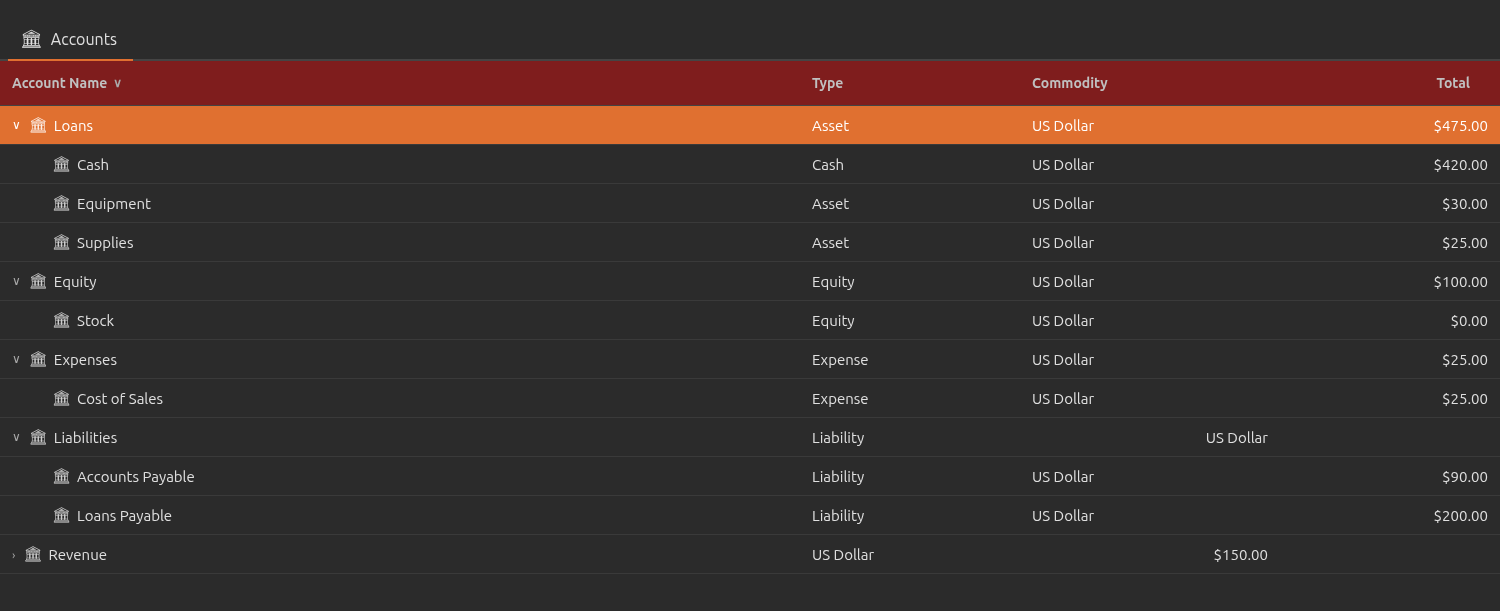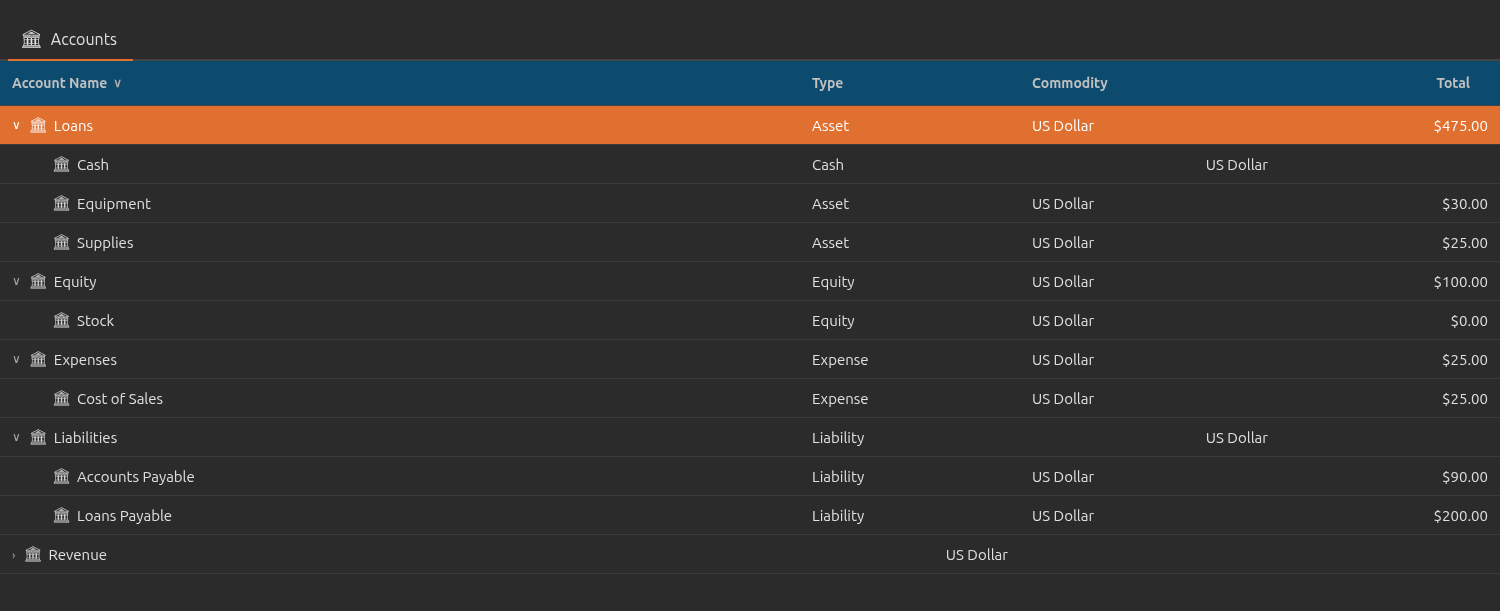--- a/index.html
+++ b/index.html
@@ -42,21 +42,21 @@
 
     .tab .bank-icon {
       color: #e0e0e0;
       font-size: 18px;
     }
 
     
     .col-headers {
       display: grid;
       grid-template-columns: 1fr 220px 260px 220px;
-      background-color: #0c4a6e;
+      background-color: #7f1d1d;
       border-bottom: 1px solid #444;
       padding: 10px 0;
       color: #c0c0c0;
       font-weight: bold;
       font-size: 14px;
     }
 
     .col-headers .col {
       padding: 4px 12px;
     }
@@ -171,20 +171,21 @@
     </div>
     <div class="account-row">
       <div class="cell">
         <div class="account-name-cell indent-1">
           <span class="bank-icon-sm">🏛</span>
           <span>Cash</span>
         </div>
       </div>
       <div class="cell">Cash</div>
       <div class="cell">US Dollar</div>
+      <div class="cell">$420.00</div>
     </div>
     <div class="account-row">
       <div class="cell">
         <div class="account-name-cell indent-1">
           <span class="bank-icon-sm">🏛</span>
           <span>Equipment</span>
         </div>
       </div>
       <div class="cell">Asset</div>
       <div class="cell">US Dollar</div>
@@ -282,14 +283,15 @@
     </div>
     <div class="account-row">
       <div class="cell">
         <div class="account-name-cell">
           <span class="expand-arrow">›</span>
           <span class="bank-icon-sm">🏛</span>
           <span>Revenue</span>
         </div>
       </div>
       <div class="cell">US Dollar</div>
+      <div class="cell">$150.00</div>
     </div>
   </div>
 
 </body></html>

